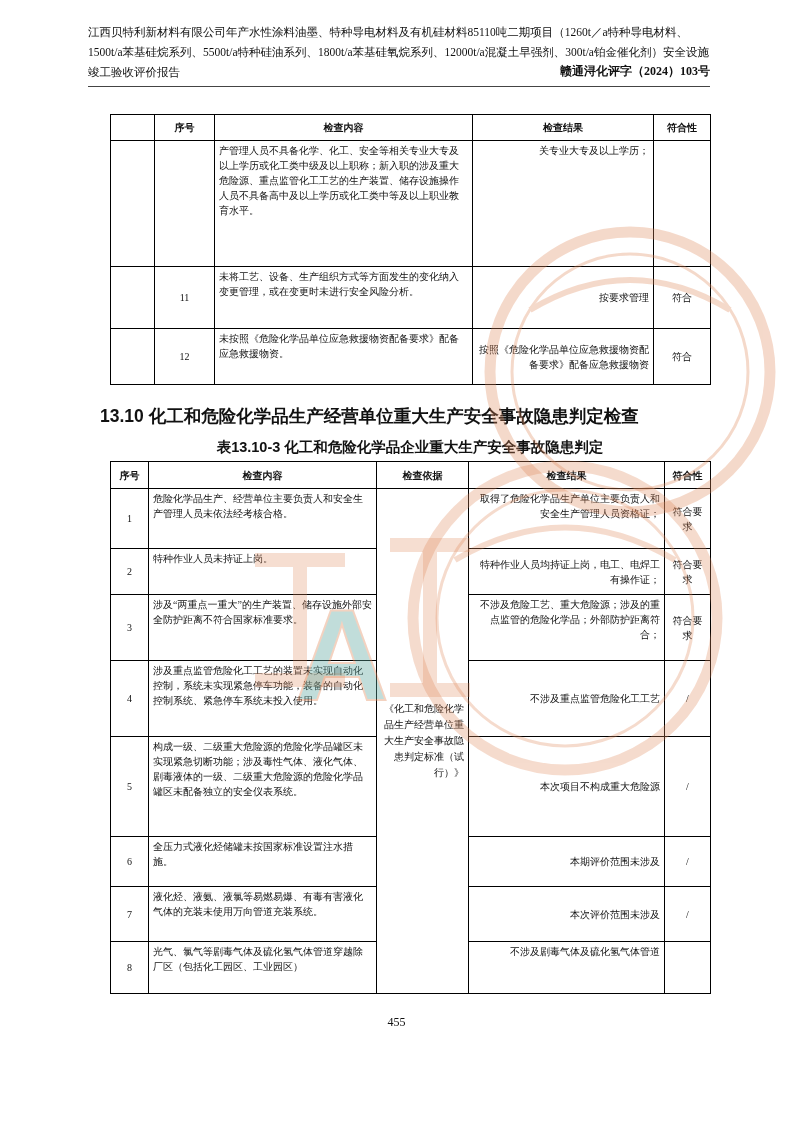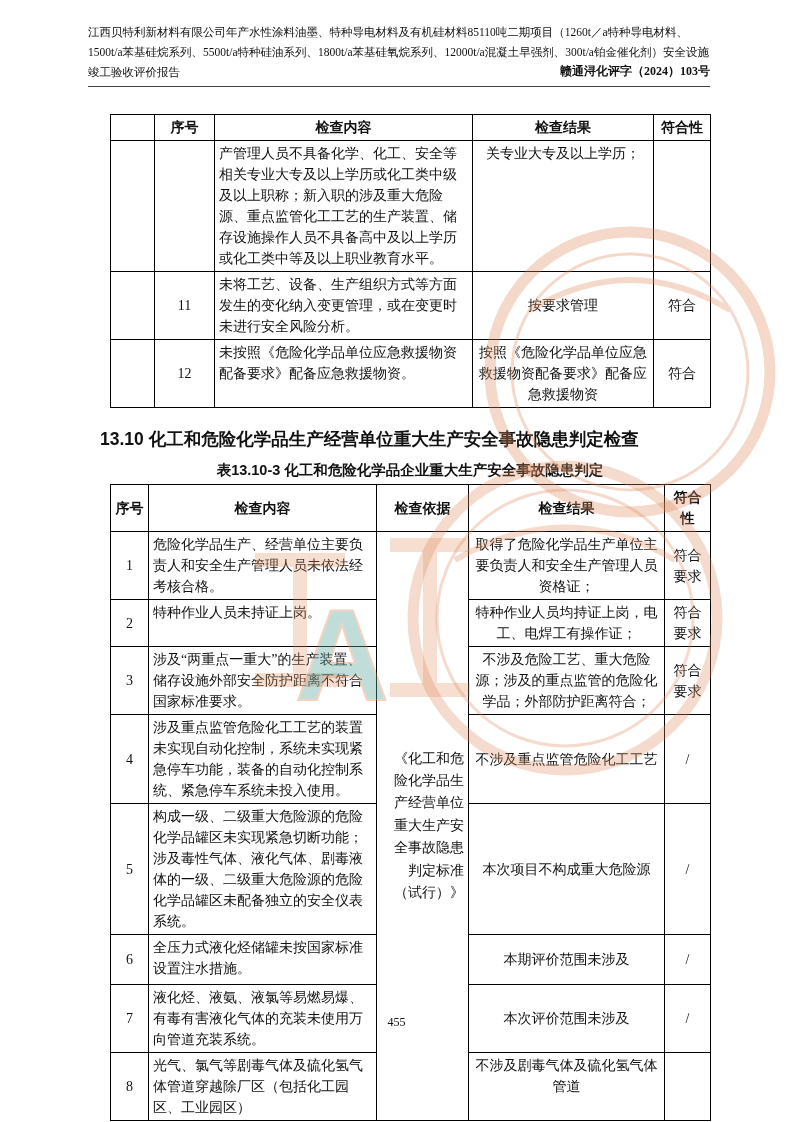--- a/index.html
+++ b/index.html
@@ -13,26 +13,26 @@
 
   
   .report-header { position:relative; font-size:11.5px; line-height:1.75;
     padding-bottom:4px; border-bottom:1.5px solid #444; }
   .report-header .title { display:inline; text-align:justify; }
   .report-header .docnum { position:absolute; right:0; bottom:4px;
     font-weight:bold; font-size:12px; background:#fff; padding-left:6px; }
 
   
   table { border-collapse:collapse; table-layout:fixed; width:600px; margin-left:22px; }
-  th, td { border:1px solid #000; font-size:14px; line-height:1.5;
+  th, td { border:1px solid #000; font-size:10px; line-height:1.5;
     padding:2px 4px; vertical-align:middle; word-break:break-all; }
   th { font-weight:bold; text-align:center; }
   td.num, td.conform { text-align:center; }
   td.contentcell { vertical-align:top; text-align:left;margin-left:8px; }
-  td.resultcell { text-align:center; }
+  td.resultcell { text-align:right; }
   td.topalign { vertical-align:top; }
   .t1 { margin-top:27px; }
 
   .t1 .h-row { height:26px; }
   .t1 .r0 { height:126px; }
   .t1 .r1 { height:62px; }
   .t1 .r2 { height:56px; }
 
   .section-heading { font-family:"Liberation Sans","DejaVu Sans",sans-serif;
     font-weight:bold; font-size:17.5px; line-height:1.75; margin:16px 0 6px 12px;

